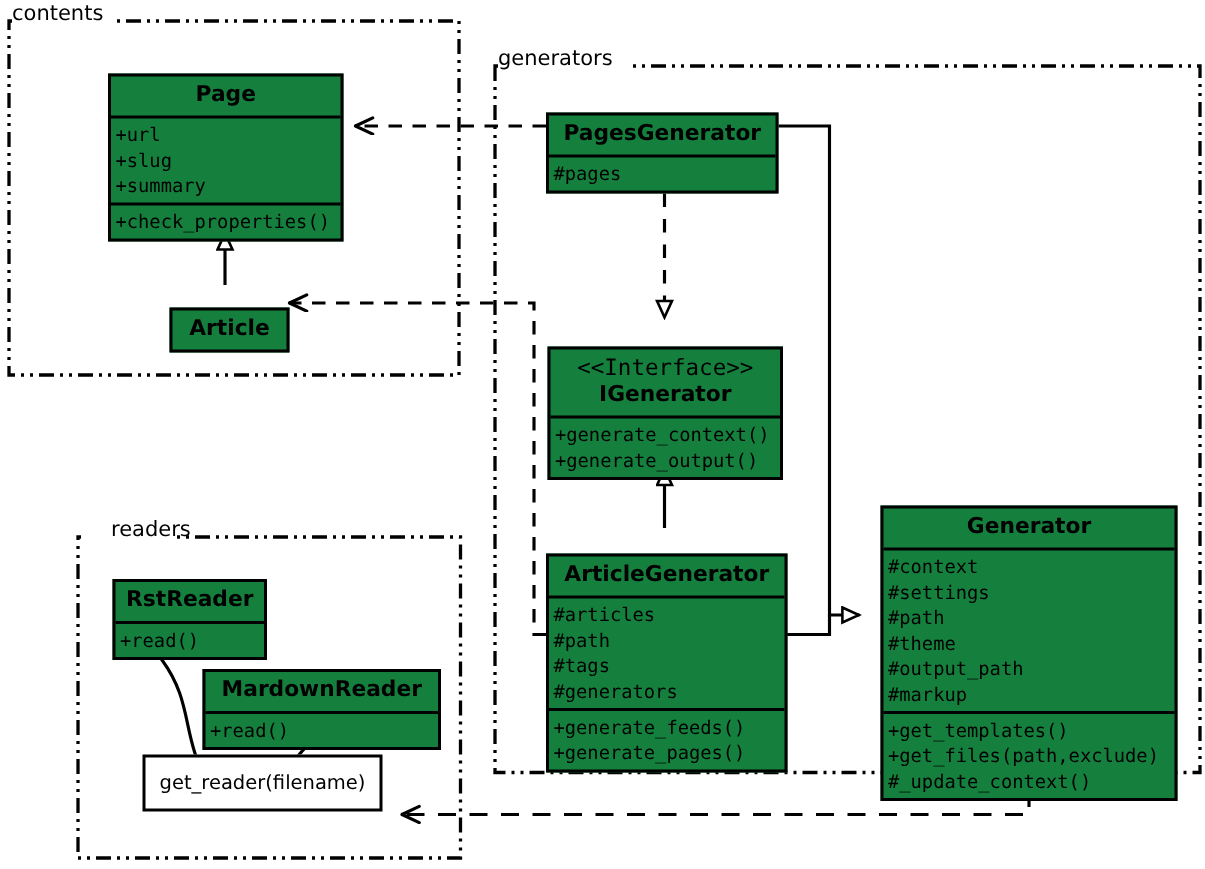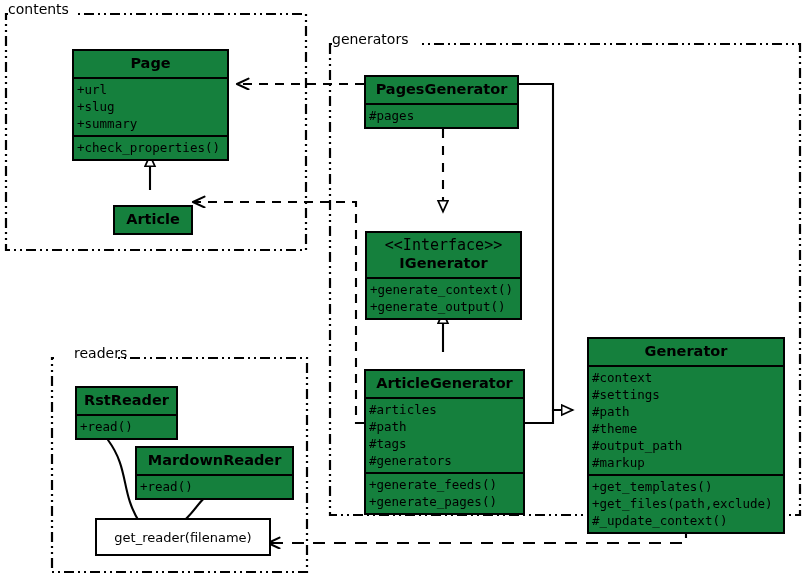--- a/index.html
+++ b/index.html
@@ -217,17 +217,17 @@
     </div>
   </div>
 
   <div class="uml-class" style="left:135px; top:430px; width:159px;">
     <div class="uml-name">MardownReader</div>
     <div class="uml-sep uml-compartment">
       <div>+read()</div>
     </div>
   </div>
 
-  <div class="plain-box" style="left:95px; top:518px; width:176px; height:38px;">
+  <div class="plain-box" style="left:95px; top:503px; width:160px; height:38px;">
     <span>get_reader(filename)</span>
   </div>
 
 </div>
 
 </body></html>

